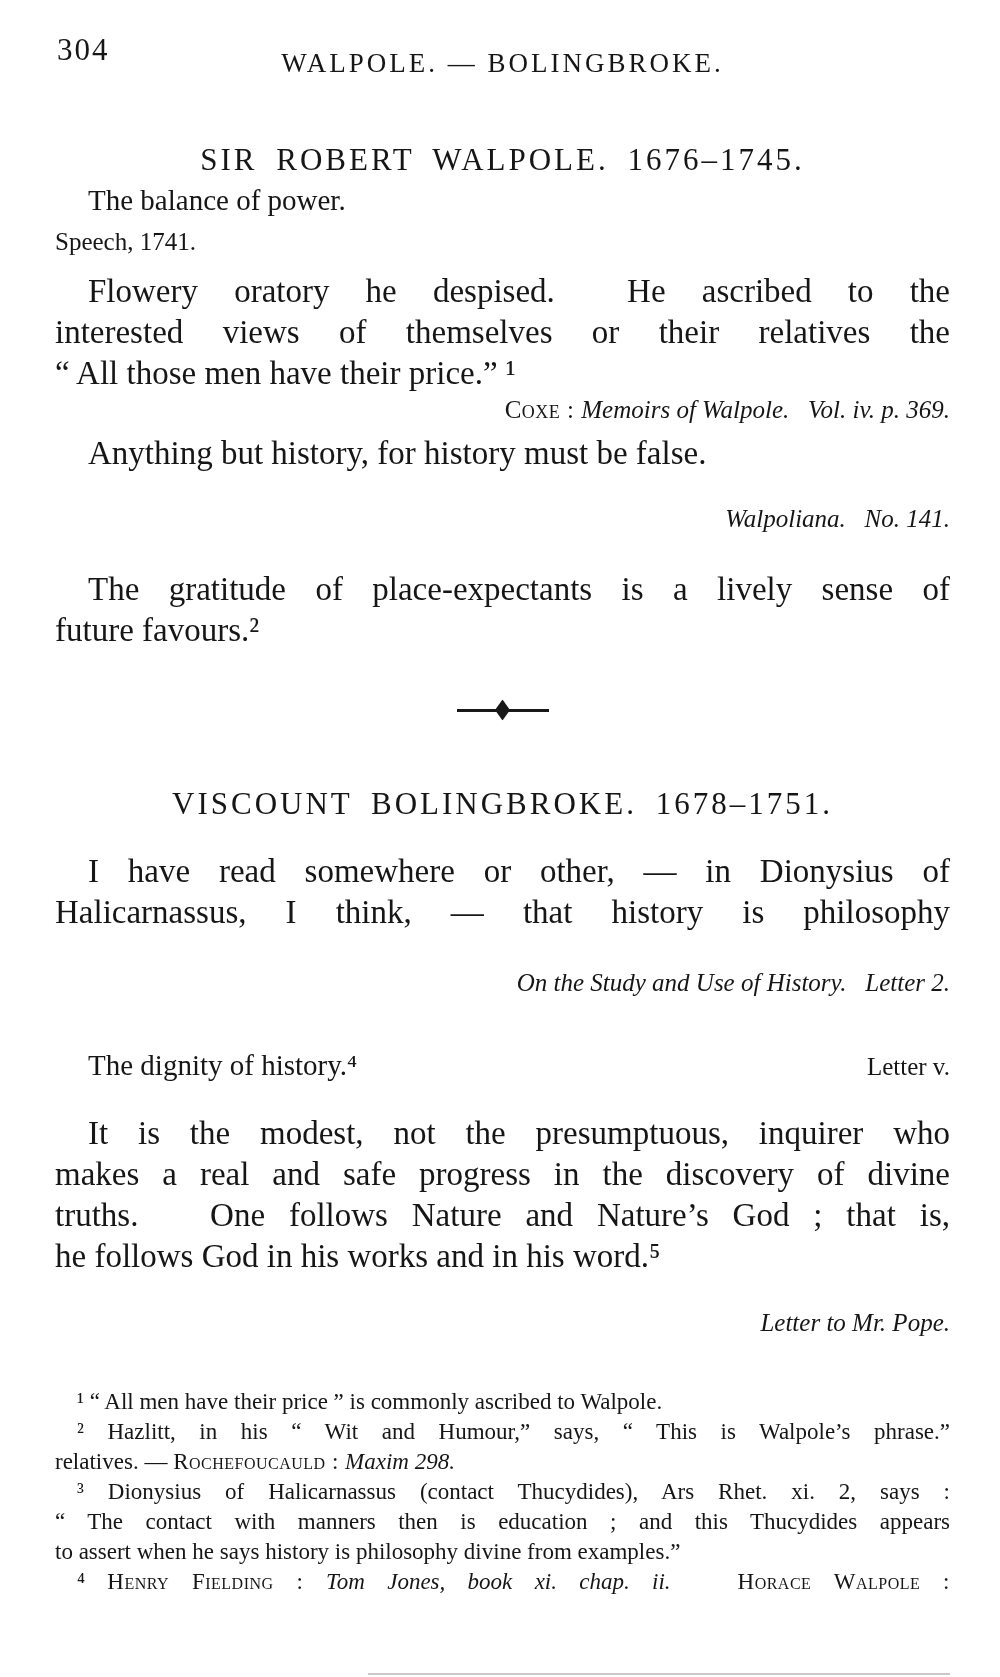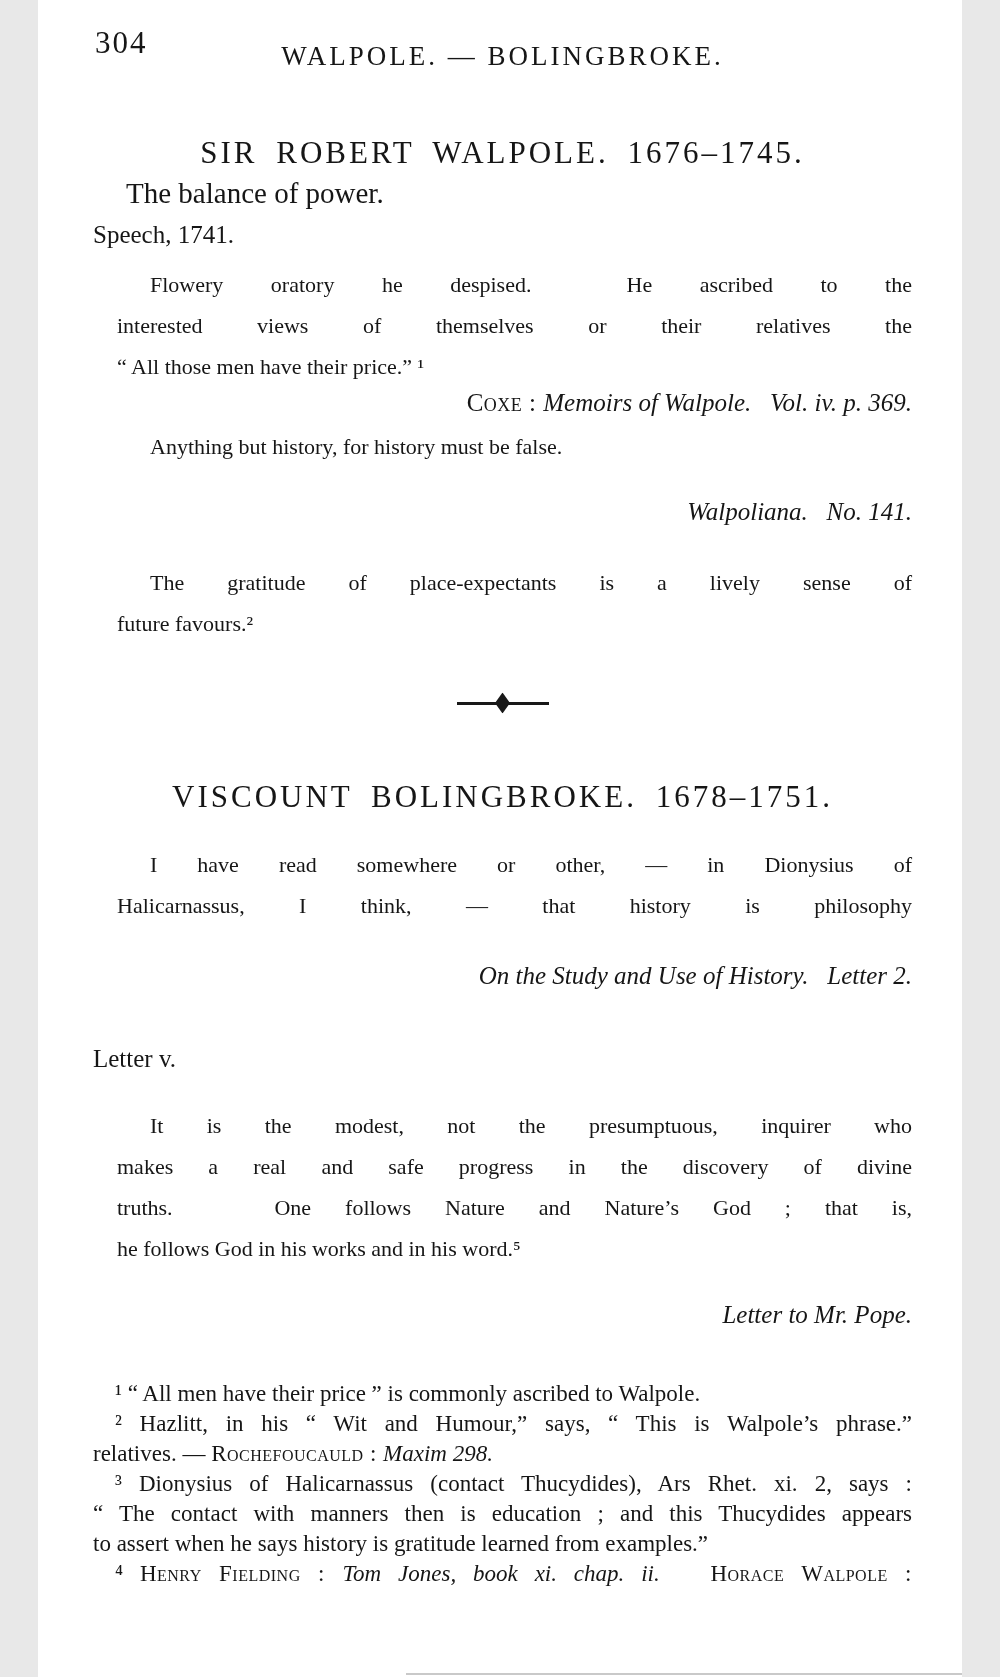--- a/index.html
+++ b/index.html
@@ -1,42 +1,42 @@
 <!DOCTYPE html>
 <html><head>
 <meta charset="utf-8">
 <title>Book page 304</title>
 <style>
   html,body{margin:0;padding:0;background:#e8e8e8;}
   .page{
     position:relative;
-    width:924px;height:1677px;
+    width:1000px;height:1677px;
     margin:0 auto;
     background:#ffffff;
     color:#161616;
     font-family:"Liberation Serif","DejaVu Serif",serif;
     box-sizing:border-box;
-    padding:25px 50px 0 55px;
+    padding:32px 50px 0 55px;
     overflow:hidden;
   }
   .line,.cite,.qtext,.qsrc,.fline{white-space:pre-wrap;}
 
   
   .pagehead{position:relative;height:36px;}
   .pgnum{position:absolute;left:2px;top:0;font-size:31px;letter-spacing:2px;}
   .runhead{position:absolute;left:0;right:0;top:16px;text-align:center;
            font-size:27px;letter-spacing:3px;}
 
   
   .sechead{margin:72px 0 0;text-align:center;font-weight:normal;
            font-size:31px;letter-spacing:3px;word-spacing:8px;line-height:40px;}
   .sechead.b{margin-top:66px;}
 
   
-  .body-block{font-size:22px;line-height:41px;margin-left:24px;}
+  .body-block{font-size:33px;line-height:41px;}
   .line{display:block;}
   .just{text-align:justify;text-align-last:justify;}
   .ind{text-indent:33px;}
 
   .qrow{display:flex;justify-content:space-between;align-items:baseline;
         font-size:29px;line-height:41px;}
   .qrow .qtext{padding-left:33px;}
   .qrow .qsrc{font-size:25px;}
 
   .cite{display:block;text-align:right;font-size:25px;line-height:30px;}
@@ -120,20 +120,21 @@
 
   <div class="body-block mt-bp1">
     <span class="line just ind">I have read somewhere or other, — in Dionysius of</span>
     <span class="line just">Halicarnassus, I think, — that history is philosophy</span>
   </div>
   <div class="cite mt-bc1">
     <span class="r-i">On the Study and Use of History.   Letter 2.</span>
   </div>
 
   <div class="qrow mt-bq2">
+    <span class="qtext">The dignity of history.⁴</span>
     <span class="qsrc">Letter v.</span>
   </div>
 
   <div class="body-block mt-bp2">
     <span class="line just ind">It is the modest, not the presumptuous, inquirer who</span>
     <span class="line just">makes a real and safe progress in the discovery of divine</span>
     <span class="line just">truths.   One follows Nature and Nature’s God ; that is,</span>
     <span class="line">he follows God in his works and in his word.⁵</span>
   </div>
   <div class="cite mt-bc2">
@@ -141,20 +142,20 @@
   </div>
 
   <div class="footnotes">
     <span class="fline find">¹ “ All men have their price ” is commonly ascribed to Walpole.</span>
 
     <span class="fline just find">² Hazlitt, in his “ Wit and Humour,” says, “ This is Walpole’s phrase.”</span>
     <span class="fline"><span class="r-n">relatives. — </span><span class="r-sc">Rochefoucauld : </span><span class="r-i">Maxim 298.</span></span>
 
     <span class="fline just find">³ Dionysius of Halicarnassus (contact Thucydides), Ars Rhet. xi. 2, says :</span>
     <span class="fline just">“ The contact with manners then is education ; and this Thucydides appears</span>
-    <span class="fline">to assert when he says history is gratitude learned from examples.”</span>
+    <span class="fline">to assert when he says history is philosophy divine from examples.”</span>
 
     <span class="fline just find"><span class="r-n">⁴ </span><span class="r-sc">Henry Fielding : </span><span class="r-i">Tom Jones, book xi. chap. ii.</span><span class="r-n">   </span><span class="r-sc">Horace Walpole :</span></span>
 
   </div>
 
   <div class="scan-edge"></div>
 </div>
 
 </body></html>

